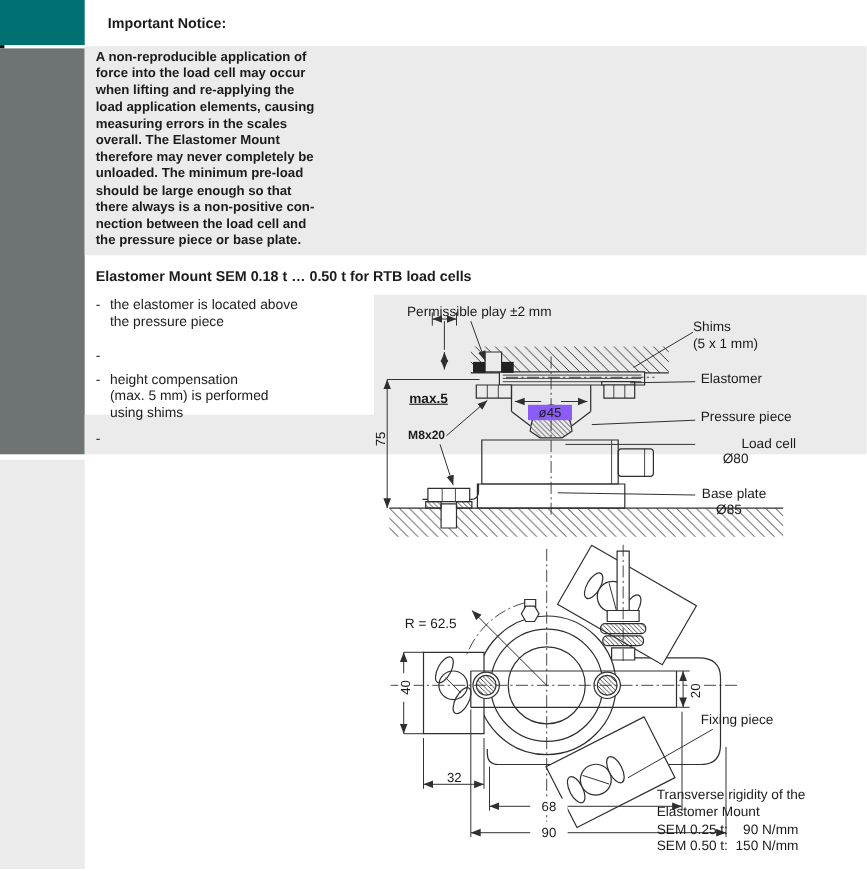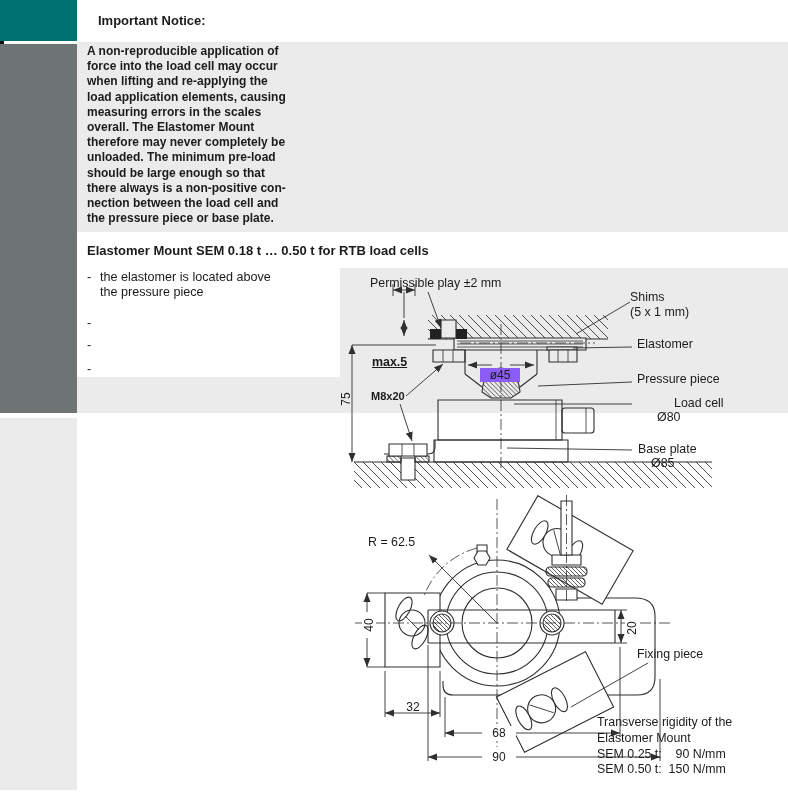--- a/index.html
+++ b/index.html
@@ -75,20 +75,23 @@
   <div class="bullet">
     <span class="mk">-</span>
     <span class="tx">the elastomer is located above
 the pressure piece</span>
   </div>
   <div class="bullet">
     <span class="mk">-</span>
   </div>
   <div class="bullet">
     <span class="mk">-</span>
+    <span class="tx">height compensation
+(max. 5 mm) is performed
+using shims</span>
   </div>
   <div class="bullet">
     <span class="mk">-</span>
   </div>
 </div>
 
 <svg class="abs" style="left:340px;top:268px" width="448" height="232" viewBox="0 0 448 232">
   <defs>
     <pattern id="f1h" width="9" height="9" patternUnits="userSpaceOnUse">
       <line x1="0" y1="0" x2="9" y2="9" stroke="#3a3a3a" stroke-width="0.9"></line>
@@ -311,21 +314,21 @@
       <line x1="293" y1="168" x2="216" y2="212"></line>
     </g>
 
     <g stroke-width="0.8">
       <line class="dd" x1="0" y1="128" x2="315" y2="128"></line>
       <line class="dd" x1="142" y1="4" x2="142" y2="252"></line>
     </g>
   </g>
 </svg>
 
-<div class="lab" style="left:368px;top:535px">R = 62.5</div>
+<div class="lab" style="left:368px;top:560px">R = 62.5</div>
 <div class="dim rot ctr wbg" style="left:356px;top:618px;width:22px">40</div>
 <div class="dim ctr" style="left:398px;top:700px;width:30px">32</div>
 <div class="dim rot ctr wbg" style="left:619px;top:621px;width:22px">20</div>
 <div class="dim ctr wbg" style="left:482px;top:726px;width:30px">68</div>
 <div class="dim ctr wbg" style="left:482px;top:750px;width:30px">90</div>
 <div class="lab" style="left:637px;top:647px">Fixing piece</div>
 <div class="lab pre" style="left:597px;top:715px;line-height:15.8px">Transverse rigidity of the
 Elastomer Mount
 SEM 0.25 t:    90 N/mm
 SEM 0.50 t:  150 N/mm</div>

